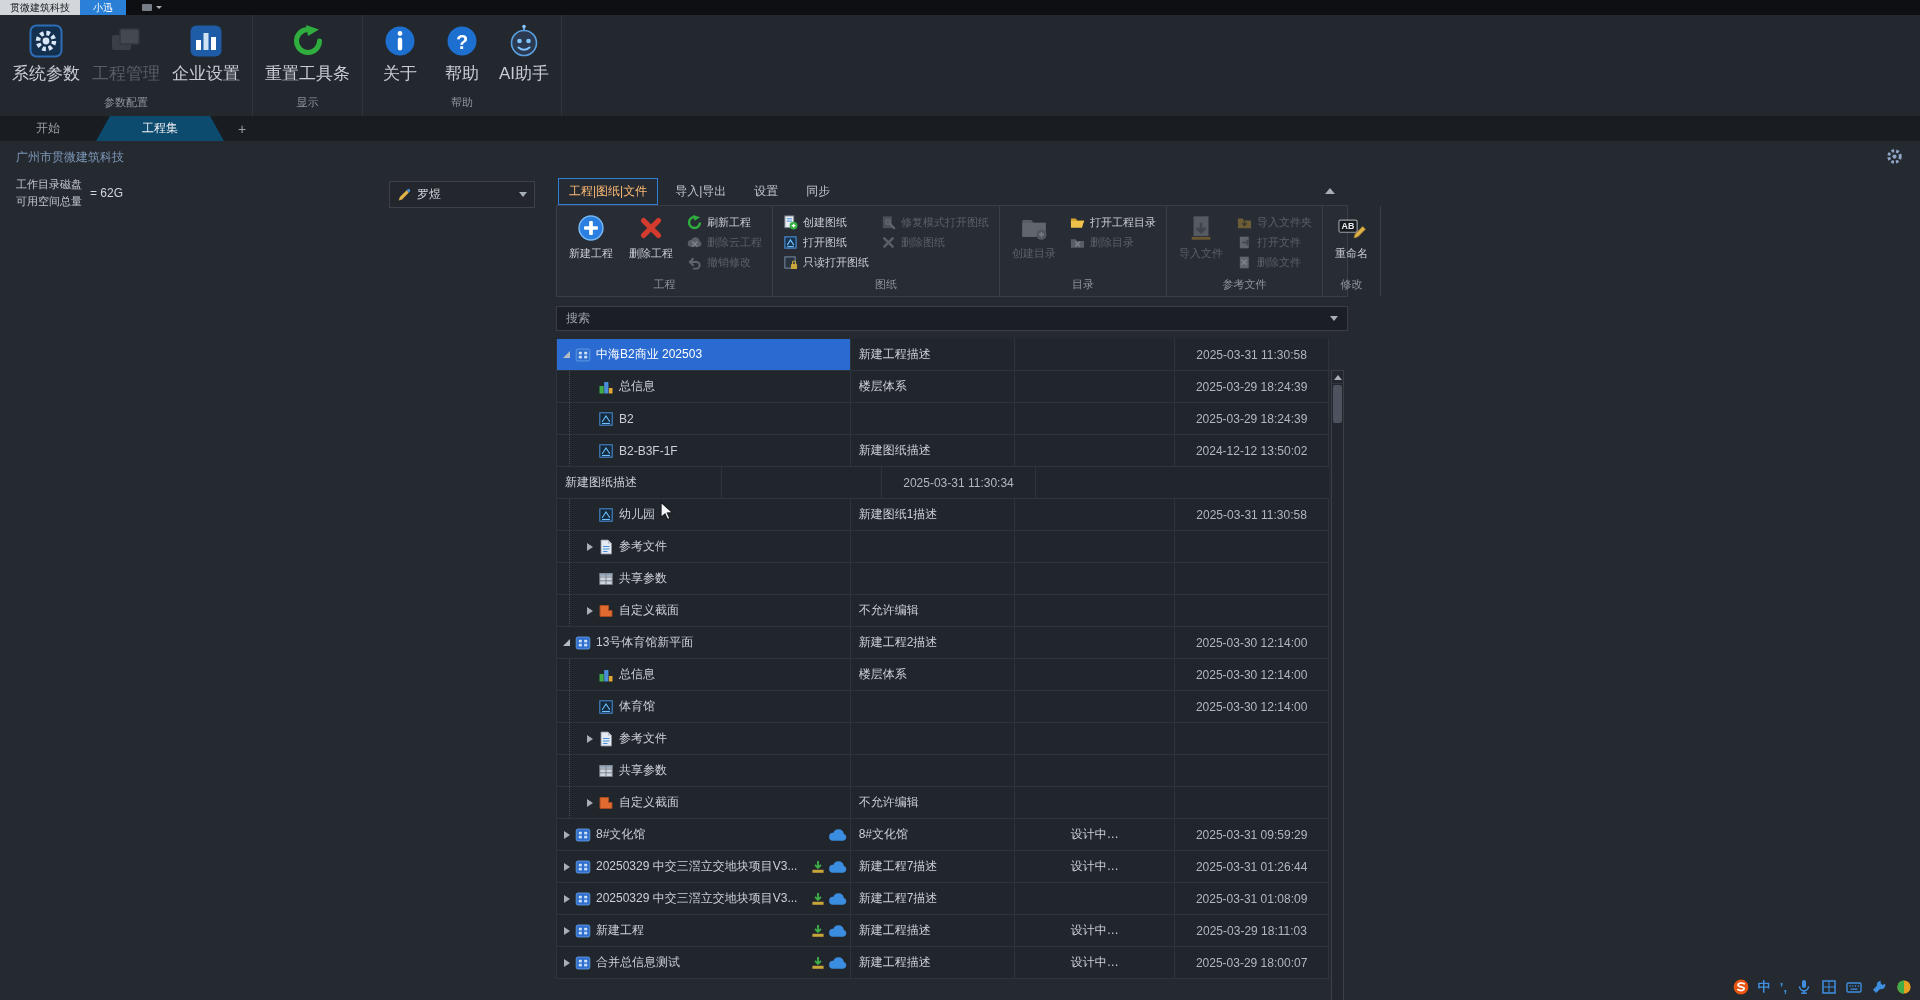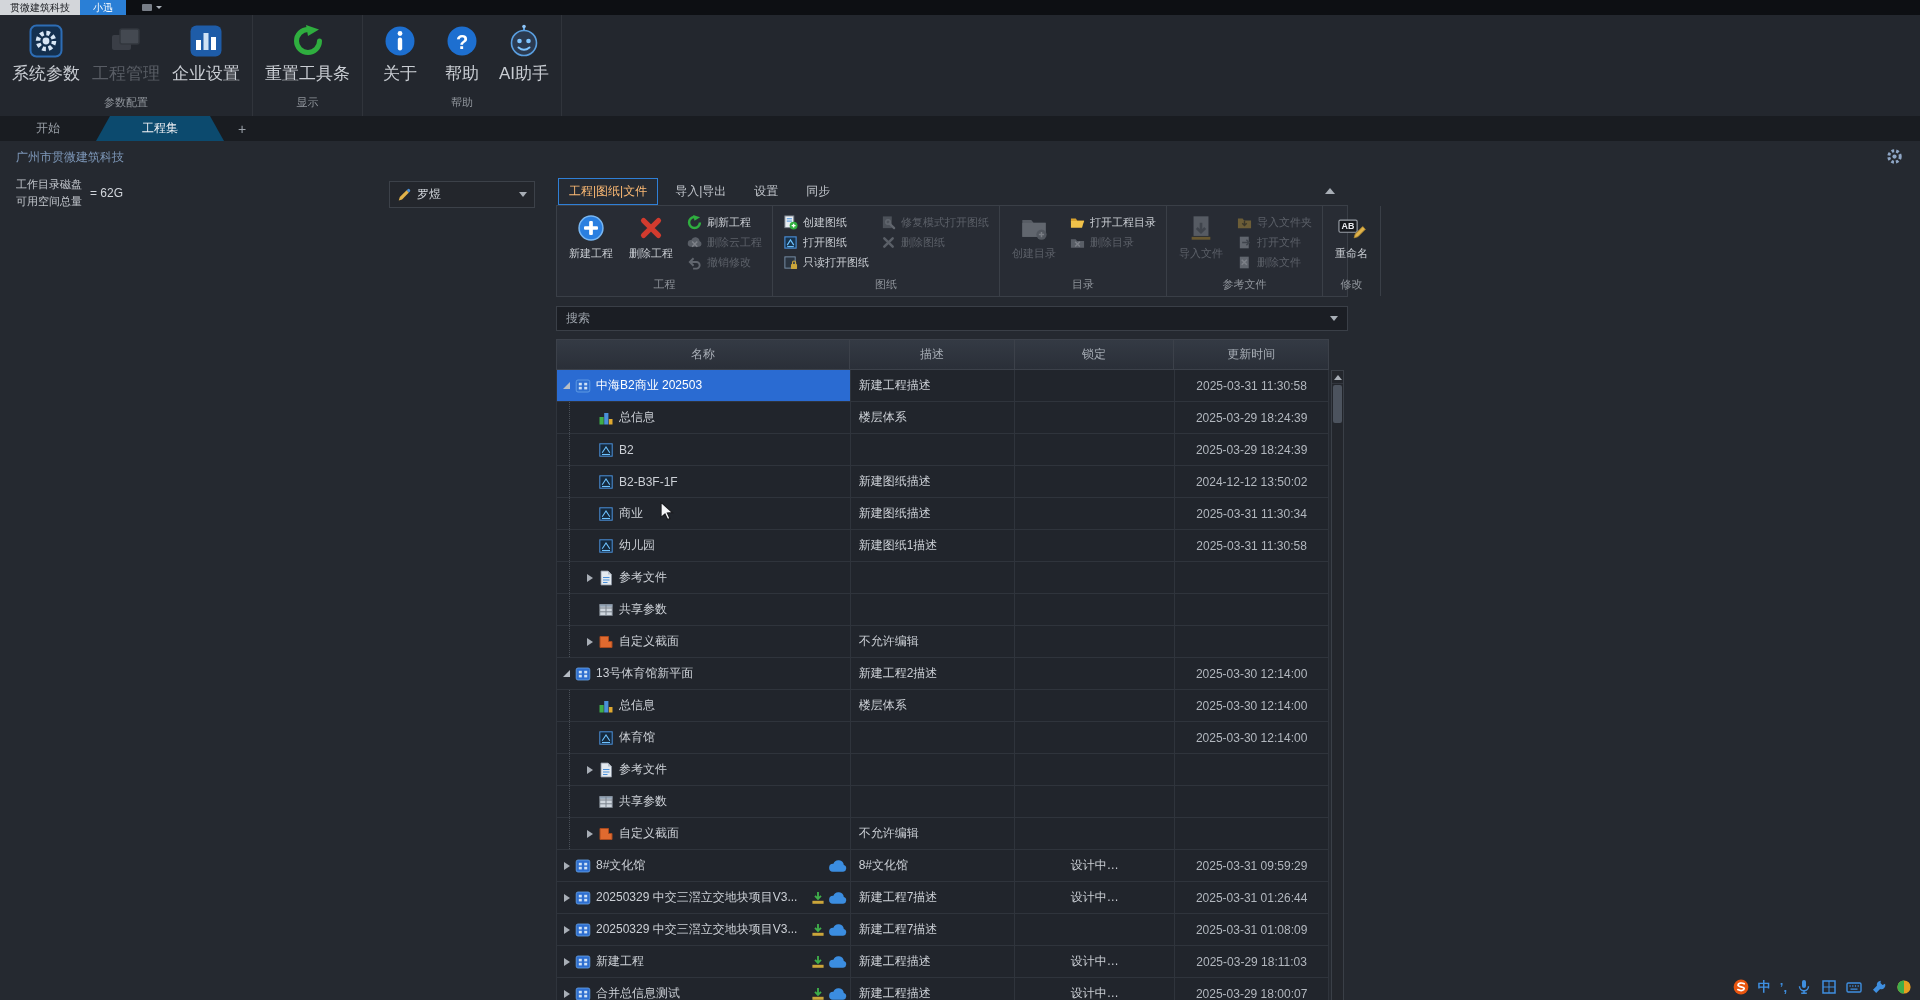--- a/index.html
+++ b/index.html
@@ -455,26 +455,20 @@
             <div class="pgroup-label" data-name="ribbon-group-label">修改</div>
           </div>
         </div>
 
       <div class="searchbox" data-name="search-combobox">
         <span data-name="search-placeholder">搜索</span>
         <span class="search-caret" data-name="chevron-down-icon"></span>
       </div>
 
       <div class="table" data-name="project-table">
-        <div class="thead" data-name="table-header" id="thead">
-            <div class="th" data-name="column-header" style="width: 294px;">名称</div>
-            <div class="th" data-name="column-header" style="width: 165px;">描述</div>
-            <div class="th" data-name="column-header" style="width: 160px;">锁定</div>
-            <div class="th" data-name="column-header" style="width: 154px;">更新时间</div>
-          </div>
         <div class="tbody" data-name="table-body" id="tbody">
             <div class="tr" data-name="table-row">
               <div class="td name selected" data-name="row-name-cell" style="width: 294px;">
                 <span class="expander tri-exp" data-name="expand-arrow-icon"></span>
                 <span class="ticon" data-name="project-icon">
                   <svg viewBox="0 0 16 16">
                     <rect x="1.2" y="2" width="13.6" height="12" rx="1.8" fill="#2e6fd0" stroke="#6aa5e8" stroke-width="0.8"></rect>
                     <rect x="3.8" y="4.8" width="3" height="2.6" fill="#cfe2f5"></rect>
                     <rect x="9.2" y="4.8" width="3" height="2.6" fill="#cfe2f5"></rect>
                     <rect x="3.8" y="8.8" width="3" height="2.6" fill="#cfe2f5"></rect>
@@ -532,32 +526,20 @@
                     <line x1="4" y1="12.5" x2="12" y2="12.5" stroke="#6fc3ff" stroke-width="1.1"></line>
                   </svg>
                 </span>
                 <span class="tlabel" data-name="row-name">B2-B3F-1F</span>
               </div>
               <div class="td desc" data-name="row-desc-cell" style="width: 165px;">新建图纸描述</div>
               <div class="td center lock" data-name="row-lock-cell" style="width: 160px;"></div>
               <div class="td center time" data-name="row-time-cell" style="width: 154px;">2024-12-12 13:50:02</div>
             </div>
             <div class="tr" data-name="table-row">
-              <div class="td name" data-name="row-name-cell" style="width: 294px;">
-                <span class="indent" data-name="tree-guide"></span>
-                <span class="expander" data-name="expand-arrow-icon"></span>
-                <span class="ticon" data-name="drawing-icon">
-                  <svg viewBox="0 0 16 16">
-                    <rect x="1.8" y="1.8" width="12.4" height="12.4" fill="#15293d" stroke="#4a90d9" stroke-width="1"></rect>
-                    <path d="M4.2 10.8 L8 5 L11.8 10.8" fill="none" stroke="#6fc3ff" stroke-width="1.1"></path>
-                    <line x1="4" y1="12.5" x2="12" y2="12.5" stroke="#6fc3ff" stroke-width="1.1"></line>
-                  </svg>
-                </span>
-                <span class="tlabel" data-name="row-name">商业</span>
-              </div>
               <div class="td desc" data-name="row-desc-cell" style="width: 165px;">新建图纸描述</div>
               <div class="td center lock" data-name="row-lock-cell" style="width: 160px;"></div>
               <div class="td center time" data-name="row-time-cell" style="width: 154px;">2025-03-31 11:30:34</div>
             </div>
             <div class="tr" data-name="table-row">
               <div class="td name" data-name="row-name-cell" style="width: 294px;">
                 <span class="indent" data-name="tree-guide"></span>
                 <span class="expander" data-name="expand-arrow-icon"></span>
                 <span class="ticon" data-name="drawing-icon">
                   <svg viewBox="0 0 16 16">

